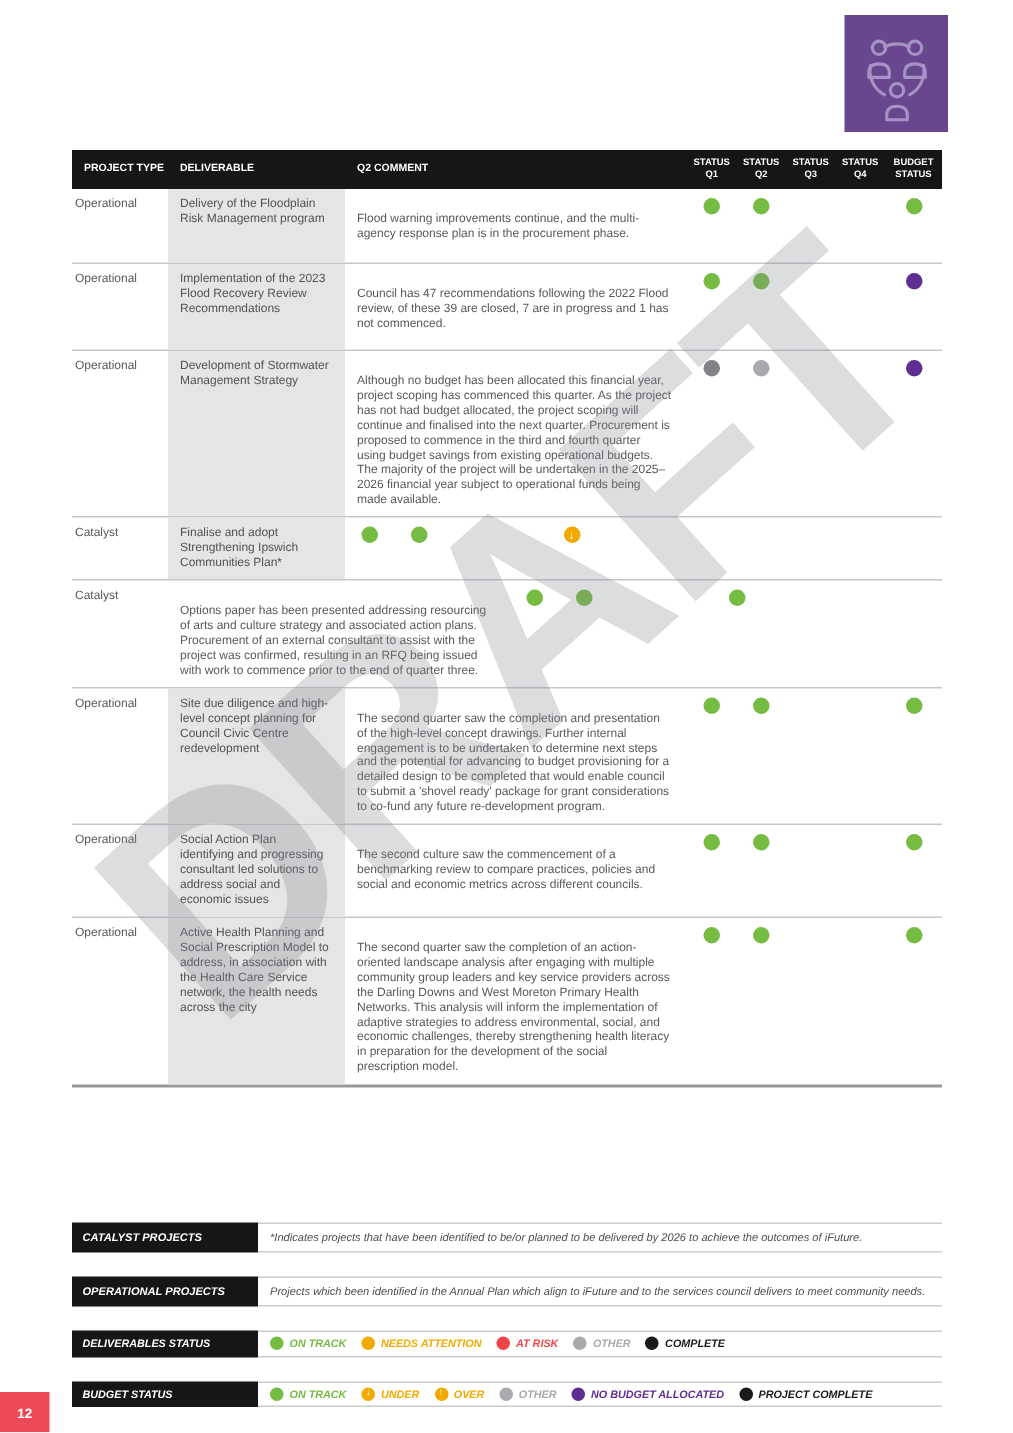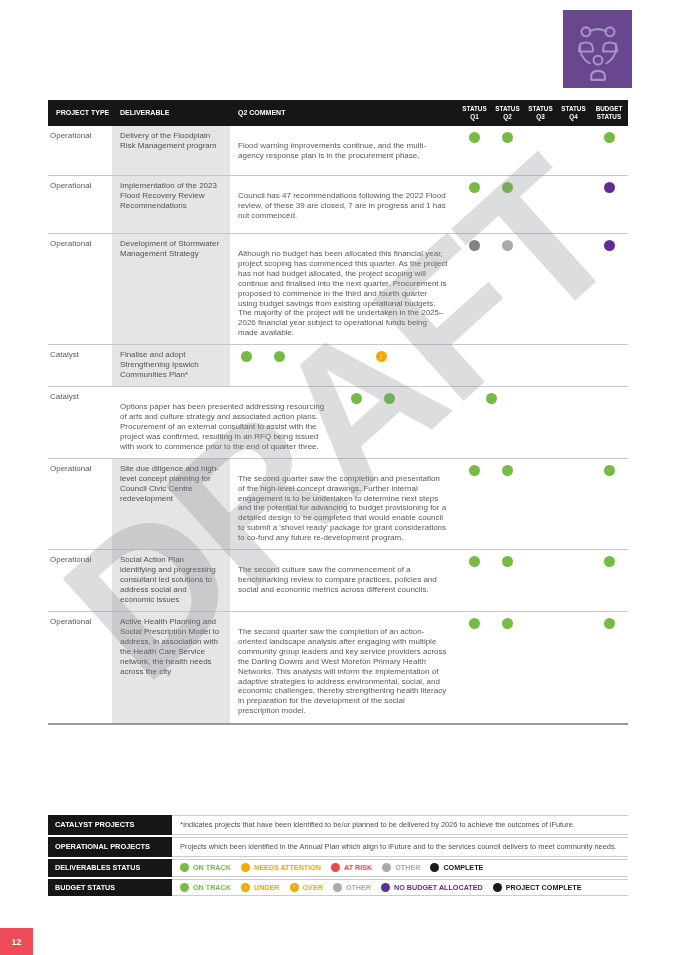--- a/index.html
+++ b/index.html
@@ -37,21 +37,21 @@
   .dot{width:11px;height:11px;border-radius:50%;display:inline-flex;align-items:center;
        justify-content:center;color:#fff;font-size:8px;font-weight:bold;line-height:1;}
 
   
   .watermark{position:absolute;left:340px;top:420px;transform:translate(-50%,-50%) rotate(-42deg);
              font-size:198px;font-weight:bold;letter-spacing:-4px;color:rgba(130,132,136,0.28);
              z-index:5;pointer-events:none;white-space:nowrap;}
 
   
   .legend{position:absolute;left:48px;top:815px;width:580px;}
-  .lrow{display:flex;margin-bottom:2px;}
+  .lrow{display:flex;margin-bottom:16px;font-style:italic;}
   .lbl{width:124px;background:#161616;color:#fff;font-weight:bold;font-size:7.4px;
        display:flex;align-items:center;padding:0 7px;box-sizing:border-box;flex-shrink:0;}
   .lval{flex:1;border-top:1px solid #cbccce;border-bottom:1px solid #cbccce;
         padding:4px 8px;font-size:7.4px;line-height:1.35;color:#4d4d4f;}
   .lval.items{display:flex;align-items:center;gap:10px;padding:3px 8px;}
   .litem{display:inline-flex;align-items:center;gap:4px;font-size:7.2px;font-weight:bold;white-space:nowrap;}
   .ldot{width:9px;height:9px;border-radius:50%;display:inline-flex;align-items:center;
         justify-content:center;color:#fff;font-size:6.5px;font-weight:bold;line-height:1;flex-shrink:0;}
   .lrow.tight{min-height:17px;}
   .lrow.tight .lbl{font-size:7.2px;}

